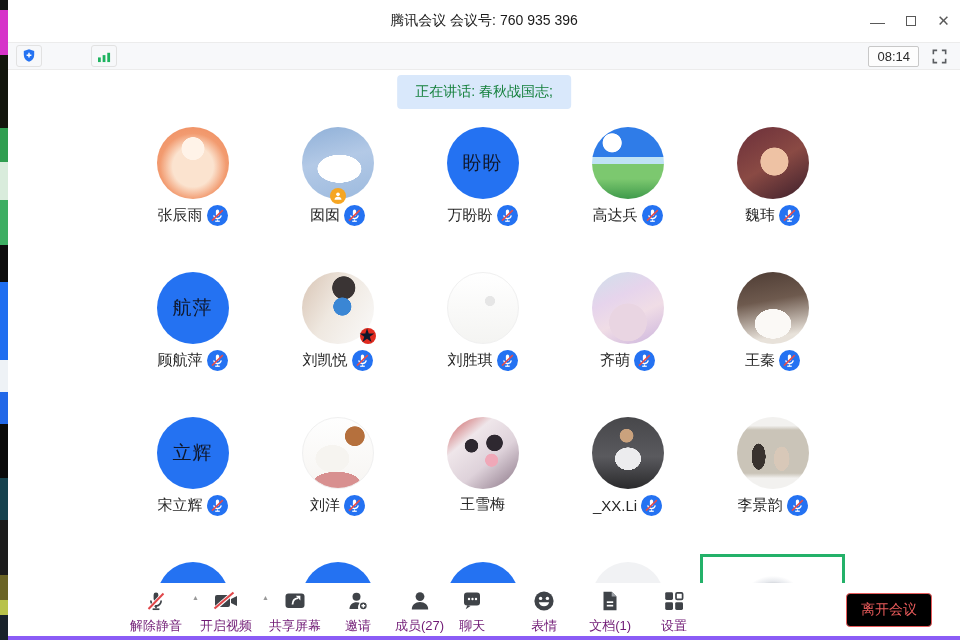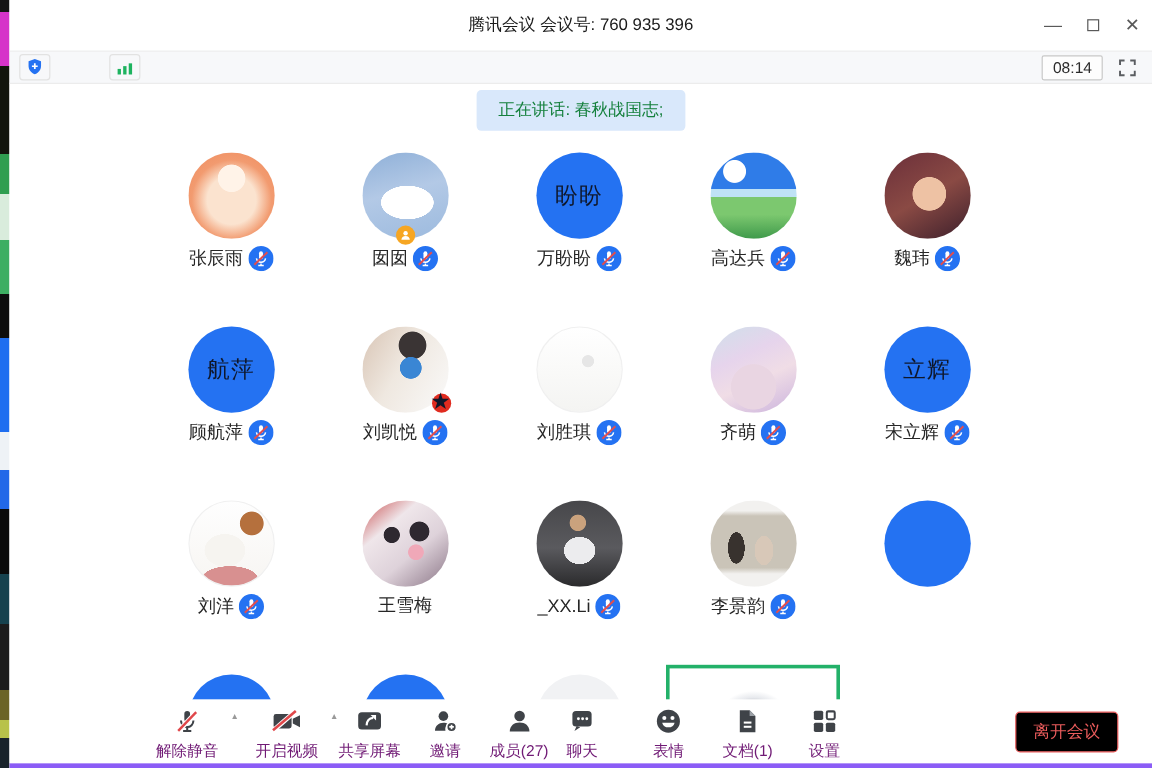--- a/index.html
+++ b/index.html
@@ -284,20 +284,34 @@
               <circle cx="11" cy="11" r="11" fill="#2472f2"></circle>
               <rect x="9.3" y="4.6" width="3.4" height="7" rx="1.7" fill="#fff"></rect>
               <path d="M7 10.8a4.1 4.3 0 0 0 8 0" stroke="#fff" stroke-width="1.3" fill="none"></path>
               <line x1="11" y1="15.2" x2="11" y2="16.6" stroke="#fff" stroke-width="1.3"></line>
               <line x1="8.6" y1="17" x2="13.4" y2="17" stroke="#fff" stroke-width="1.3"></line>
               <line x1="5.2" y1="16.4" x2="16.6" y2="5.4" stroke="#e34d4d" stroke-width="1.7"></line>
             </svg>
           </div>
         </div>
         <div class="cell">
+          <div class="avatar av-wq"></div>
+          <div class="name-row">
+            <span class="pname">王秦</span>
+            <svg class="mic-badge" viewBox="0 0 22 22">
+              <circle cx="11" cy="11" r="11" fill="#2472f2"></circle>
+              <rect x="9.3" y="4.6" width="3.4" height="7" rx="1.7" fill="#fff"></rect>
+              <path d="M7 10.8a4.1 4.3 0 0 0 8 0" stroke="#fff" stroke-width="1.3" fill="none"></path>
+              <line x1="11" y1="15.2" x2="11" y2="16.6" stroke="#fff" stroke-width="1.3"></line>
+              <line x1="8.6" y1="17" x2="13.4" y2="17" stroke="#fff" stroke-width="1.3"></line>
+              <line x1="5.2" y1="16.4" x2="16.6" y2="5.4" stroke="#e34d4d" stroke-width="1.7"></line>
+            </svg>
+          </div>
+        </div>
+        <div class="cell">
           <div class="avatar av-blue">
             <span>立辉</span>
           </div>
           <div class="name-row">
             <span class="pname">宋立辉</span>
             <svg class="mic-badge" viewBox="0 0 22 22">
               <circle cx="11" cy="11" r="11" fill="#2472f2"></circle>
               <rect x="9.3" y="4.6" width="3.4" height="7" rx="1.7" fill="#fff"></rect>
               <path d="M7 10.8a4.1 4.3 0 0 0 8 0" stroke="#fff" stroke-width="1.3" fill="none"></path>
               <line x1="11" y1="15.2" x2="11" y2="16.6" stroke="#fff" stroke-width="1.3"></line>
@@ -380,21 +394,21 @@
           <path d="M6.8 11.5 a5.2 5.4 0 0 0 10.4 0" stroke="#3f4348" stroke-width="1.7" fill="none"></path>
           <line x1="12" y1="17" x2="12" y2="19.3" stroke="#3f4348" stroke-width="1.7"></line>
           <line x1="8.6" y1="20.2" x2="15.4" y2="20.2" stroke="#3f4348" stroke-width="1.7"></line>
           <line x1="4.5" y1="20.5" x2="19.5" y2="4.5" stroke="#fff" stroke-width="4"></line>
           <line x1="4.5" y1="20" x2="19.5" y2="4.5" stroke="#e0474a" stroke-width="2"></line>
         </svg>
       <span class="tb-label">解除静音</span>
       <span class="caret">▲</span>
     </div>
 
-    <div class="tb-item" style="margin-left:31px">
+    <div class="tb-item" style="margin-left:18px">
       <svg viewBox="0 0 26 22" width="26" height="24">
           <rect x="2" y="5" width="15" height="12" rx="2" fill="#3f4348"></rect>
           <path d="M18 9 l6-3 v10 l-6-3 z" fill="#3f4348"></path>
           <line x1="1.5" y1="19" x2="20.5" y2="2.5" stroke="#fff" stroke-width="4"></line>
           <line x1="1.5" y1="18.5" x2="20.5" y2="2.5" stroke="#e0474a" stroke-width="2.2"></line>
         </svg>
       <span class="tb-label">开启视频</span>
       <span class="caret">▲</span>
     </div>
 

